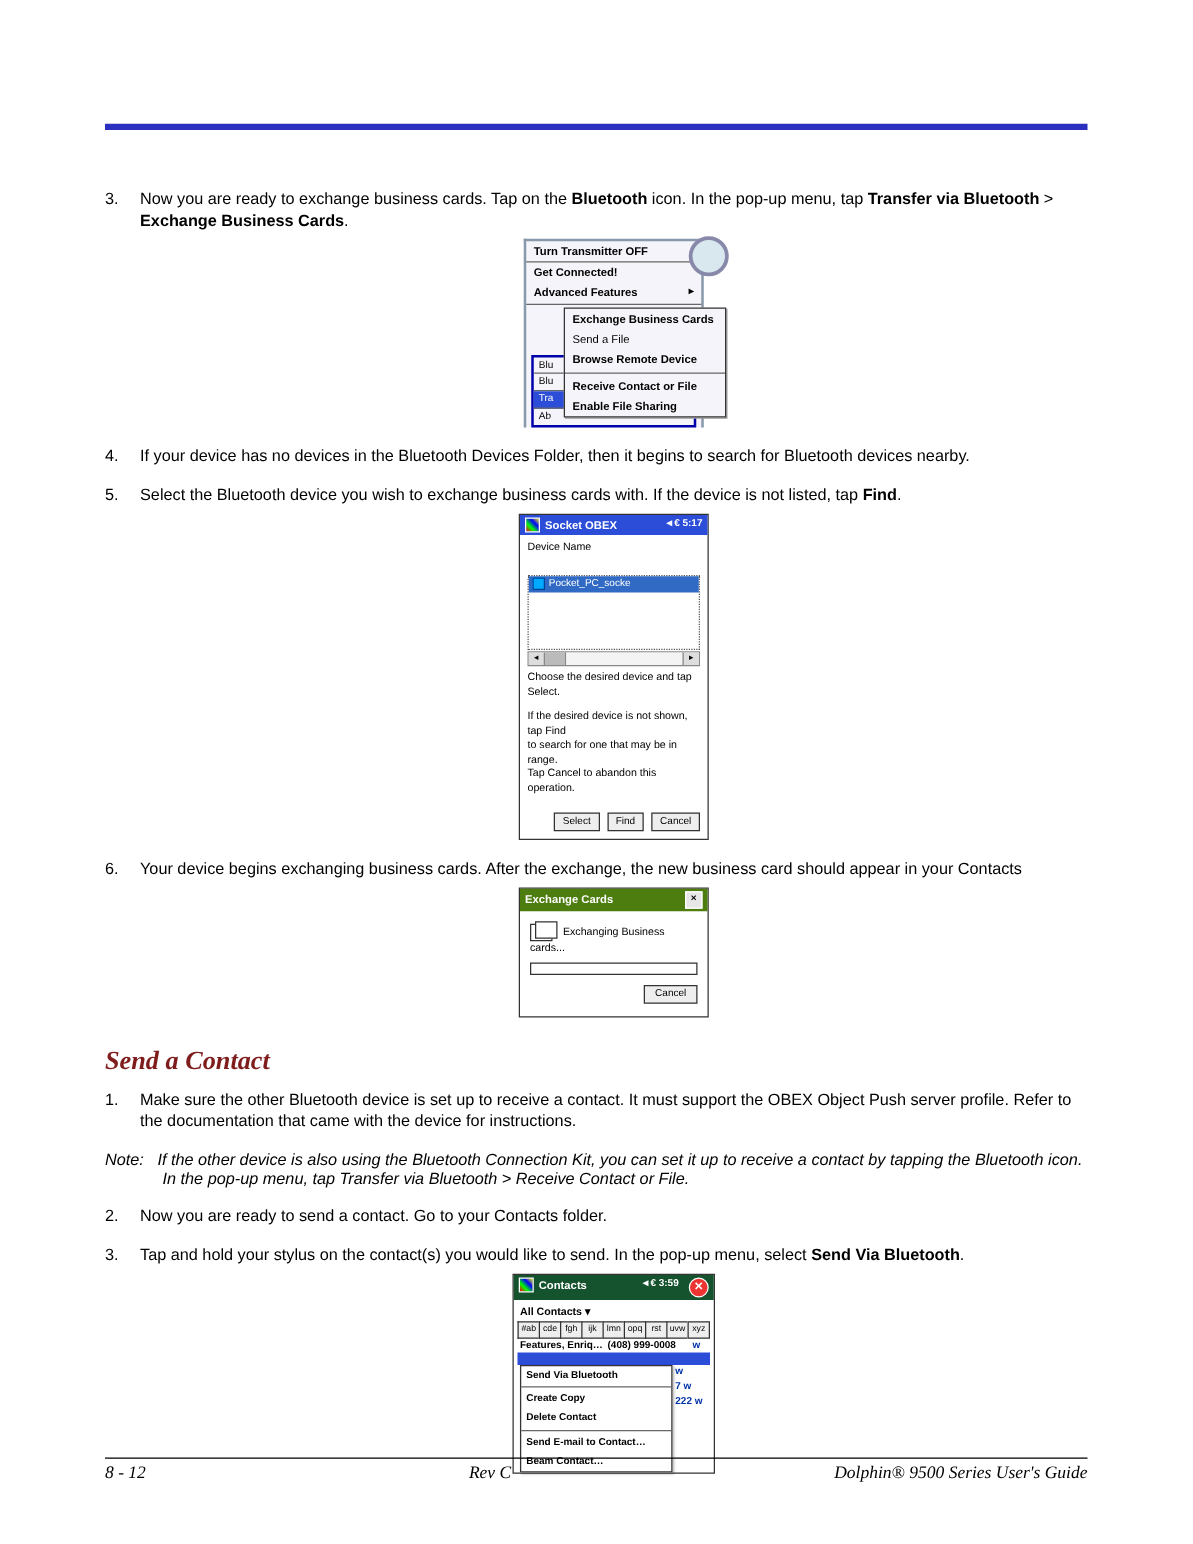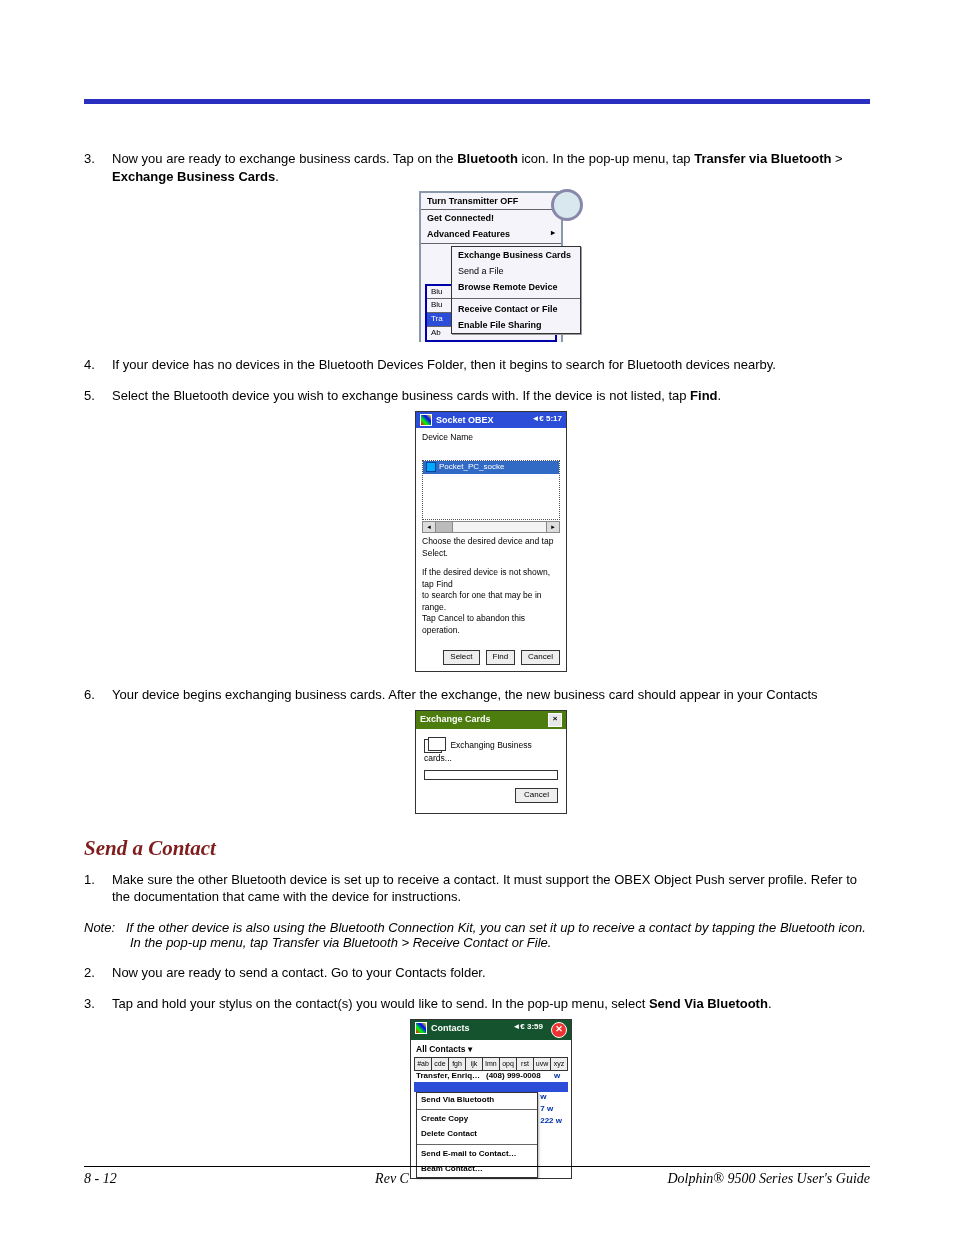--- a/index.html
+++ b/index.html
@@ -357,21 +357,21 @@
               <span>cde</span>
               <span>fgh</span>
               <span>ijk</span>
               <span>lmn</span>
               <span>opq</span>
               <span>rst</span>
               <span>uvw</span>
               <span>xyz</span>
             </div>
             <div class="datarow">
-              <div class="c1">Transfer, Enriq…</div>
+              <div class="c1">Features, Enriq…</div>
               <div class="c2">(408) 999-0008</div>
               <div class="c3">w</div>
             </div>
             <div class="datarow selrow"></div>
             <div class="rest">
               <div class="rightcol">
                 <div>w</div>
                 <div>7    w</div>
                 <div>222  w</div>
               </div>

